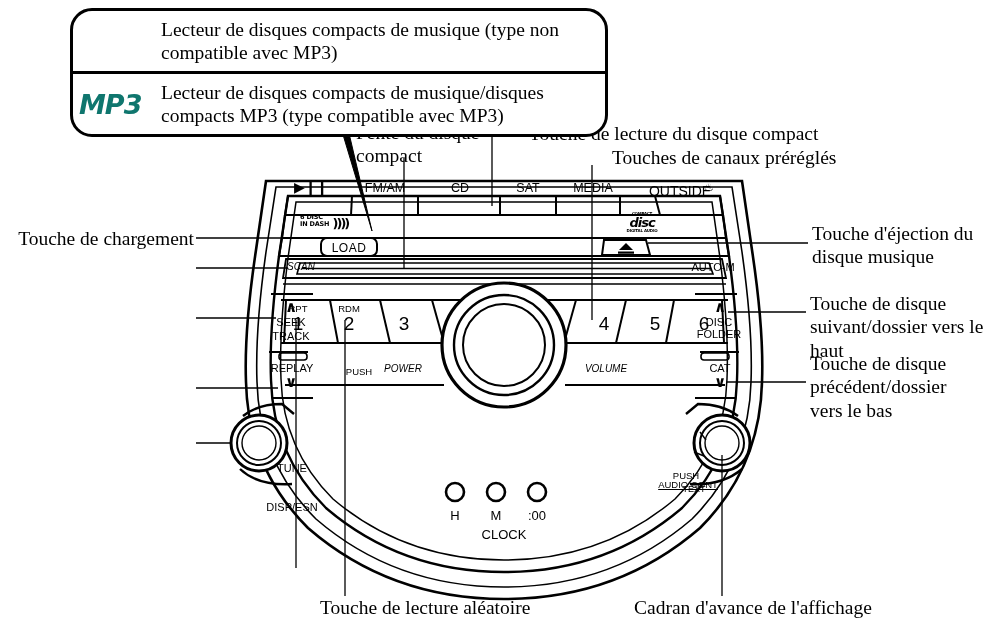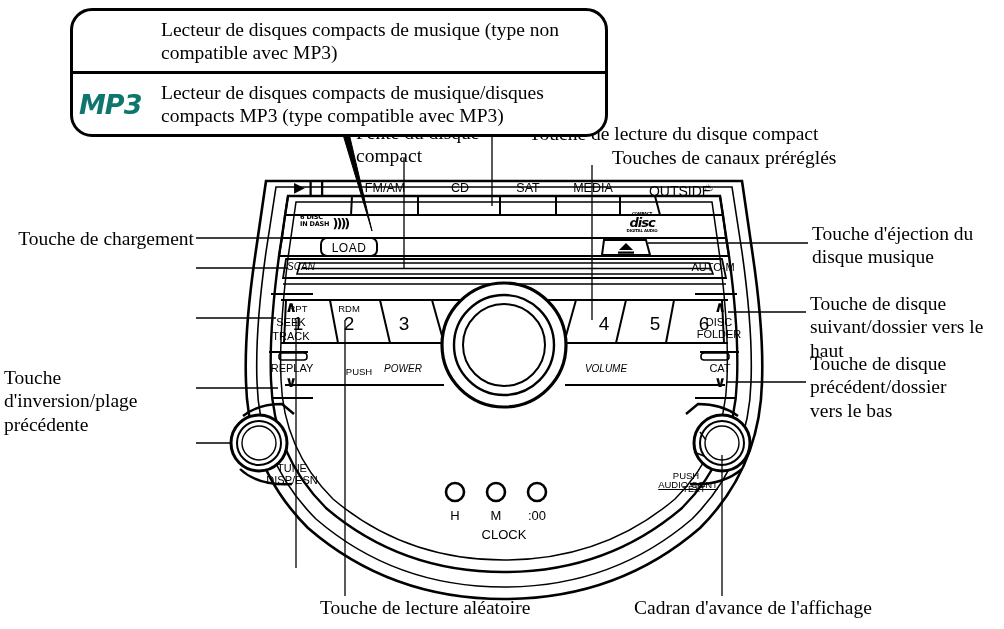--- a/index.html
+++ b/index.html
@@ -291,22 +291,20 @@
 compact</div>
 
   <div class="ann" style="left:529px; top:122px;">Touche de lecture du disque compact</div>
 
   <div class="ann right-align" style="left:0px; top:227px; width:194px;">Touche de chargement</div>
 
   <div class="ann" style="left:612px; top:146px;">Touches de canaux préréglés</div>
 
 
 
-  <div class="ann" style="left:4px; top:366px; width:192px;">Touche d'inversion/plage
-précédente</div>
 
 
   <div class="ann" style="left:812px; top:222px; width:192px;">Touche d'éjection du
 disque musique</div>
 
   <div class="ann" style="left:810px; top:292px; width:194px;">Touche de disque
 suivant/dossier vers le haut</div>
 
   <div class="ann" style="left:810px; top:352px; width:190px;">Touche de disque
 précédent/dossier
@@ -364,21 +362,21 @@
 
   <div class="face-txt preset-num" style="left:589px; top:313px; width:30px;">4</div>
   <div class="face-txt preset-num" style="left:640px; top:313px; width:30px;">5</div>
   <div class="face-txt preset-num" style="left:689px; top:313px; width:30px;">6</div>
 
   <div class="face-txt tiny-label" style="left:342px; top:366px; width:34px;">PUSH</div>
   <div class="face-txt med-label" style="left:374px; top:363px; width:58px;">POWER</div>
   <div class="face-txt med-label" style="left:570px; top:363px; width:72px;">VOLUME</div>
 
   <div class="face-txt small-label" style="left:268px; top:462px; width:48px;">TUNE</div>
-  <div class="face-txt small-label" style="left:258px; top:474px; width:68px;">DISP/ESN</div>
+  <div class="face-txt small-label" style="left:258px; top:501px; width:68px;">DISP/ESN</div>
 
   <div class="face-txt" style="left:674px; top:457px; width:40px; font-size:9px;margin-top:27px;">TEXT</div>
   <div class="face-txt tiny-label" style="left:666px; top:470px; width:40px;">PUSH</div>
   <div class="face-txt" style="left:650px; top:479px; width:76px; font-size:9.5px;text-decoration:underline;">AUDIO CONT</div>
 
   <div class="face-txt clock-label" style="left:441px; top:508px; width:28px;">H</div>
   <div class="face-txt clock-label" style="left:482px; top:508px; width:28px;">M</div>
   <div class="face-txt clock-label" style="left:523px; top:508px; width:28px;">:00</div>
   <div class="face-txt clock-label" style="left:468px; top:527px; width:72px;">CLOCK</div>
 

